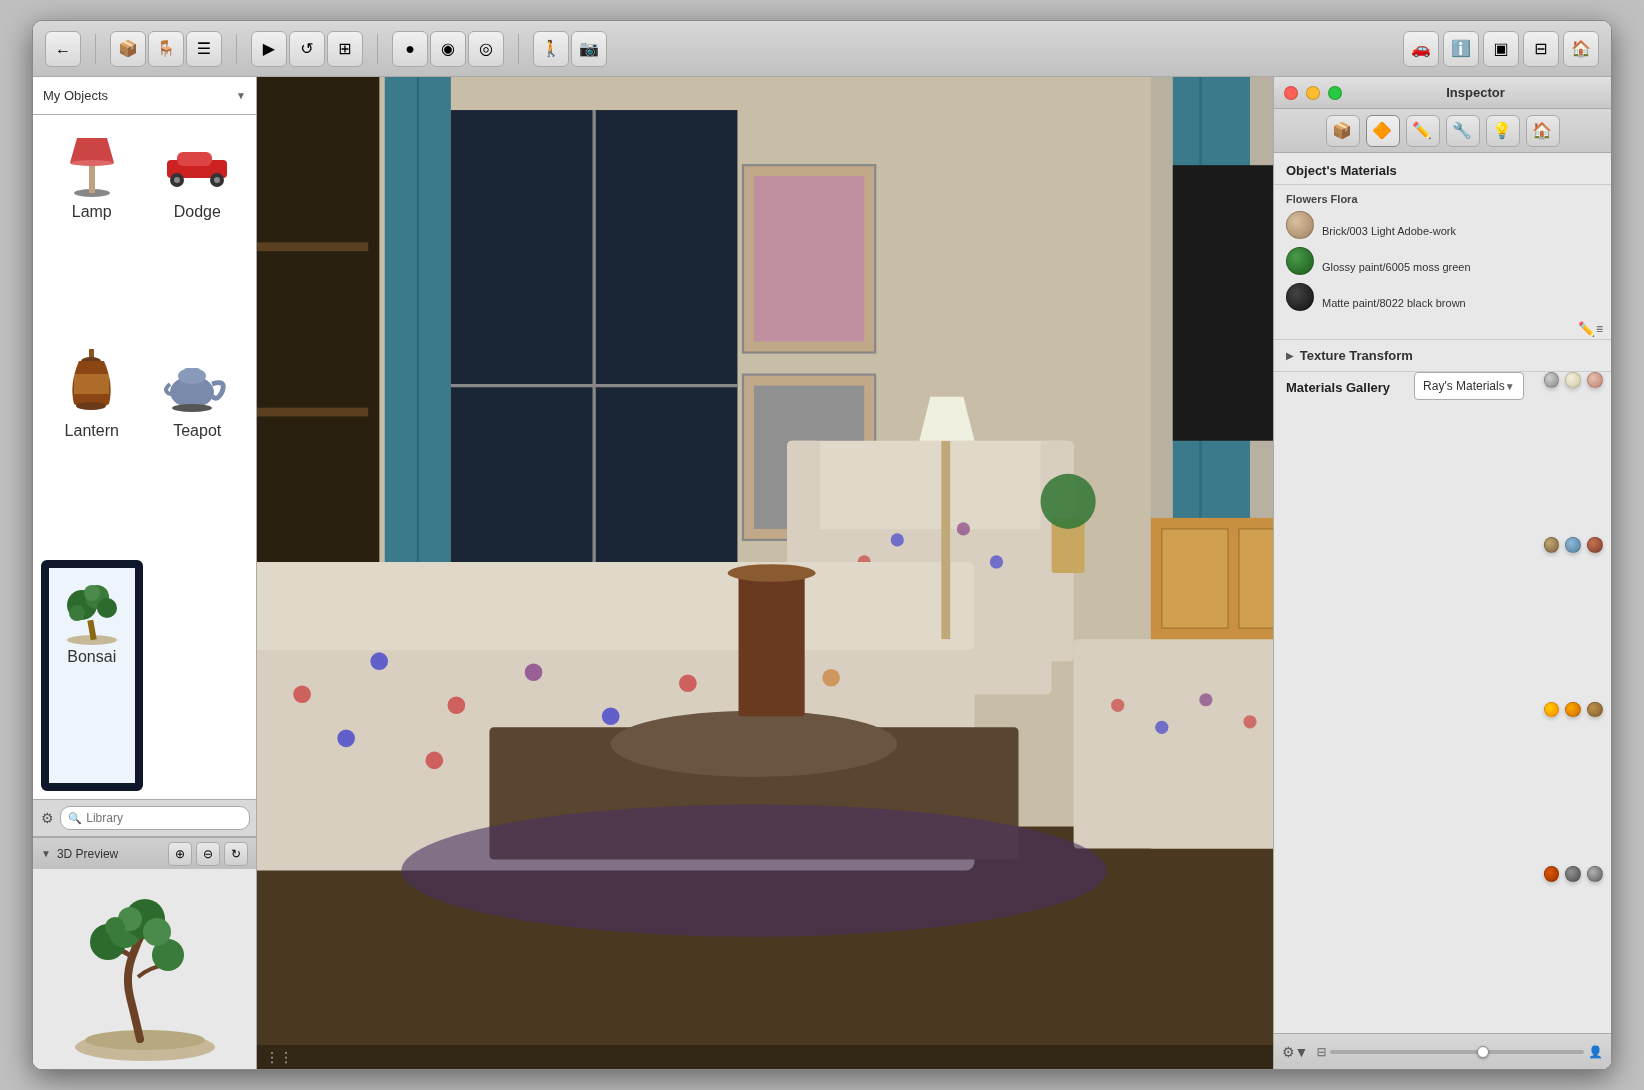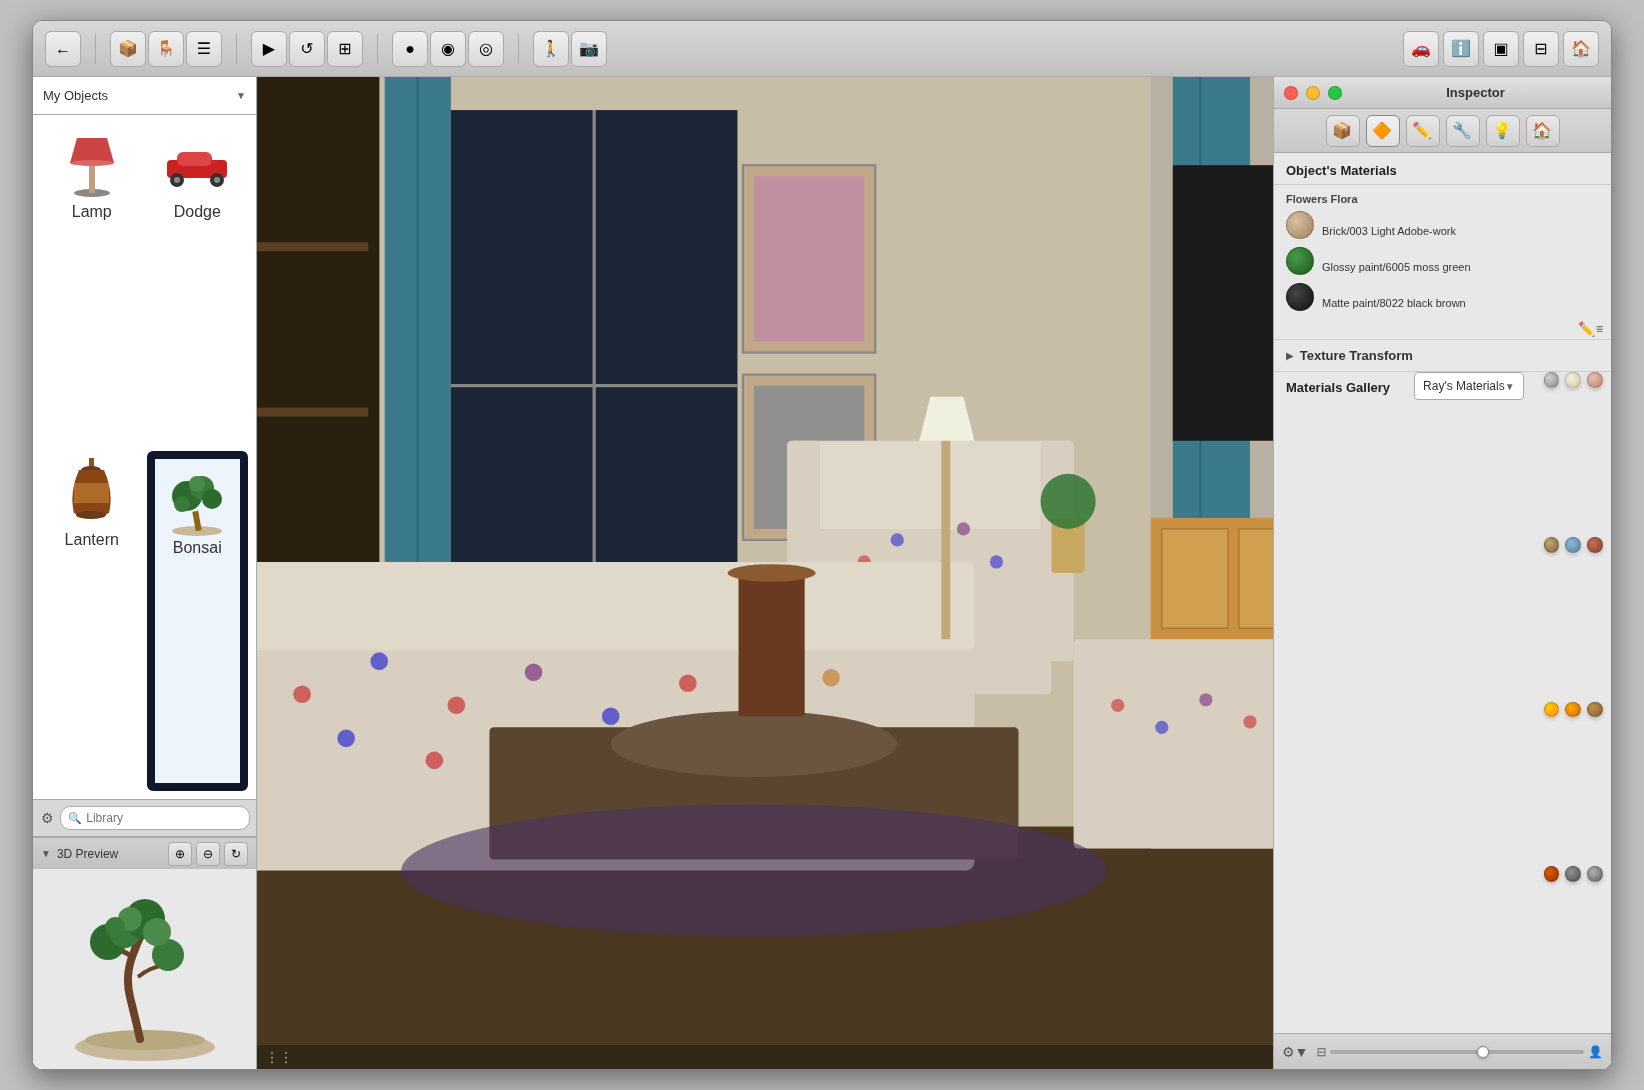--- a/index.html
+++ b/index.html
@@ -647,20 +647,33 @@
               <rect x="25" y="0" width="5" height="10" fill="#885522"></rect>
               <ellipse cx="27" cy="12" rx="10" ry="4" fill="#6a3a1a"></ellipse>
               <path d="M15,12 Q5,35 10,55 Q27,65 45,55 Q50,35 40,12 Z" fill="#8B4513"></path>
               <rect x="10" y="25" width="35" height="20" fill="rgba(255,200,100,0.3)"></rect>
               <ellipse cx="27" cy="57" rx="15" ry="4" fill="#6a3a1a"></ellipse>
             </svg>
           </div>
           <span class="object-label">Lantern</span>
         </div>
 
+        <div class="object-item">
+          <div class="obj-visual">
+            <svg width="70" height="60" viewBox="0 0 70 60">
+              <ellipse cx="30" cy="38" rx="22" ry="16" fill="#7a8aaa"></ellipse>
+              <ellipse cx="30" cy="22" rx="14" ry="8" fill="#8a9aba"></ellipse>
+              <path d="M50,30 Q65,25 60,38 Q55,48 50,42" fill="none" stroke="#7a8aaa" stroke-width="5"></path>
+              <path d="M8,30 Q2,35 5,38 Q8,42 12,38" fill="none" stroke="#7a8aaa" stroke-width="4"></path>
+              <rect x="22" y="14" width="16" height="6" rx="3" fill="#8a9aba"></rect>
+              <ellipse cx="30" cy="54" rx="20" ry="4" fill="#555"></ellipse>
+            </svg>
+          </div>
+          <span class="object-label">Teapot</span>
+        </div>
 
         <div class="object-item selected">
           <div class="obj-visual">
             <svg width="70" height="70" viewBox="0 0 70 70">
               <ellipse cx="35" cy="65" rx="25" ry="5" fill="#c8b89a"></ellipse>
               <rect x="32" y="45" width="6" height="20" fill="#8B6914" transform="rotate(-10,35,55)"></rect>
               <circle cx="25" cy="30" r="15" fill="#2d6a2d"></circle>
               <circle cx="40" cy="22" r="12" fill="#3a7a3a"></circle>
               <circle cx="50" cy="33" r="10" fill="#2d6a2d"></circle>
               <circle cx="20" cy="38" r="8" fill="#3a7a3a"></circle>

